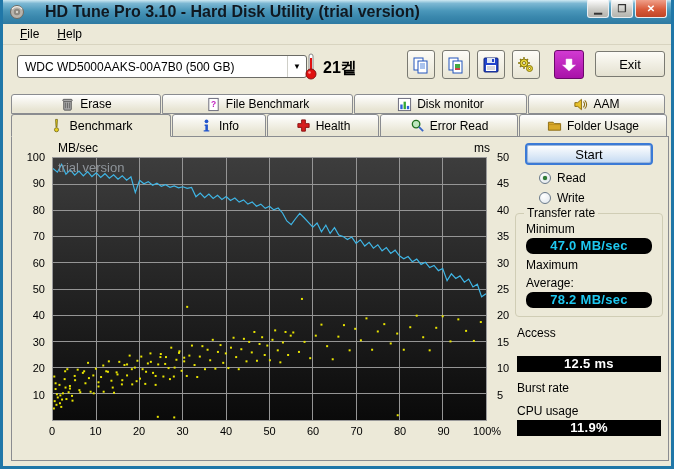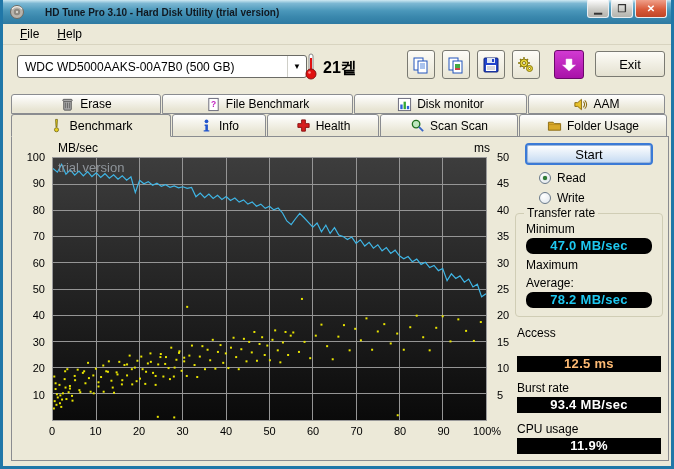--- a/index.html
+++ b/index.html
@@ -4,21 +4,21 @@
 <style>
   html,body{margin:0;padding:0;background:#9aa7b0;font-family:"Liberation Sans",sans-serif;}
   *{box-sizing:border-box;}
   .window{position:relative;width:674px;height:469px;background:#ece9d8;
     border:3px solid #2077a8;border-top:none;overflow:hidden;}
   
   .titlebar{position:relative;height:24px;
     background:linear-gradient(180deg,#cfe9f2 0%,#7db8d3 14%,#4a97ba 45%,#3a88ad 70%,#2e7aa2 100%);
     display:flex;align-items:center;padding:0 4px;}
   .titlebar .app-ic{width:16px;height:16px;margin:0 4px 0 2px;flex:0 0 auto;}
-  .title-text{font-size:10px;font-weight:bold;color:#101820;white-space:nowrap;padding-left:16px;}
+  .title-text{font-size:16px;font-weight:bold;color:#101820;white-space:nowrap;padding-left:16px;}
   .winbtns{position:absolute;right:4px;top:0;display:flex;gap:2px;}
   .winbtn{height:18px;border:1px solid #e8eef2;border-top:none;border-radius:0 0 3px 3px;
     display:flex;align-items:center;justify-content:center;font-size:10px;font-weight:bold;
     color:#333;background:linear-gradient(180deg,#fdfdfd,#c9c9c4 60%,#b4b4ae);}
   .winbtn.min,.winbtn.max{width:22px;}
   .winbtn.close{width:32px;color:#fff;
     background:linear-gradient(180deg,#f0a08a,#d95b3a 55%,#c04526);}
   
   .menubar{height:21px;display:flex;align-items:center;padding-left:8px;
     border-bottom:1px solid #d8d4c0;background:#ece9d8;}
@@ -74,21 +74,21 @@
   .radio.sel::after{content:"";position:absolute;left:3px;top:3px;width:4px;height:4px;border-radius:50%;
     background:#2f7d36;box-shadow:0 0 1px #14540f;}
   .groupbox{margin:8px 2px 0 4px;border:1px solid #d0cdb5;border-radius:4px;
     padding:4px 10px 8px 10px;position:relative;}
   .groupbox-label{position:absolute;left:8px;top:-8px;background:#ece9d8;padding:0 3px;
     font-size:12px;color:#000;}
   .fld-label{font-size:12px;color:#000;margin-top:4px;white-space:nowrap;overflow:hidden;}
   .fld-label.clip{max-width:62px;}
   .valbox{height:16px;background:#000;margin-top:2px;font-size:13px;font-weight:bold;
     text-align:center;line-height:16px;letter-spacing:0.3px;}
-  .v-cyan{color:#1ec8f0;border-radius:7px;} .v-yellow{color:#fdba74;margin-top:16px;} .v-white{color:#ffffff;}
+  .v-cyan{color:#1ec8f0;border-radius:7px;} .v-yellow{color:#ffffff;margin-top:16px;} .v-white{color:#ffffff;}
   .below{margin:0 2px 0 4px;padding:0 2px;}
   .below .fld-label{margin-top:9px;}
 </style>
 </head>
 <body>
 
 <div class="window">
 
   <div class="titlebar">
     <svg class="app-ic" viewBox="0 0 16 16">
@@ -219,21 +219,21 @@
       <svg class="ic" viewBox="0 0 16 16">
         <path d="M6 2h4v4h4v4h-4v4H6v-4H2V6h4z" fill="#d82020" stroke="#881010"></path>
       </svg>
       <span>Health</span>
     </div>
     <div class="tab" style="width:138px;">
       <svg class="ic" viewBox="0 0 16 16">
         <circle cx="6.5" cy="6.5" r="4" fill="#bfe8bf" stroke="#207020" stroke-width="1.4"></circle>
         <path d="M9.5 9.5 14 14" stroke="#3a66c8" stroke-width="2"></path>
       </svg>
-      <span>Scan Scan</span>
+      <span>Error Read</span>
     </div>
     <div class="tab" style="width:148px;">
       <svg class="ic" viewBox="0 0 16 16">
         <path d="M1.5 4.5h5l1.5 1.5h6.5v7h-13z" fill="#d8a828" stroke="#8a6a10"></path>
         <path d="M1.5 7h13" stroke="#b88818" stroke-width="0.8"></path>
       </svg>
       <span>Folder Usage</span>
     </div>
   </div>
 
@@ -497,19 +497,18 @@
         <div class="valbox v-cyan">47.0 MB/sec</div>
         <div class="fld-label clip">Maximum</div>
         <div class="fld-label">Average:</div>
         <div class="valbox v-cyan">78.2 MB/sec</div>
       </div>
 
       <div class="below">
         <div class="fld-label">Access</div>
         <div class="valbox v-yellow">12.5 ms</div>
         <div class="fld-label">Burst rate</div>
-        <div class="valbox v-white">93.4 MB/sec</div>
         <div class="fld-label">CPU usage</div>
         <div class="valbox v-white">11.9%</div>
       </div>
     </div>
   </div>
 </div>
 
 </body></html>

